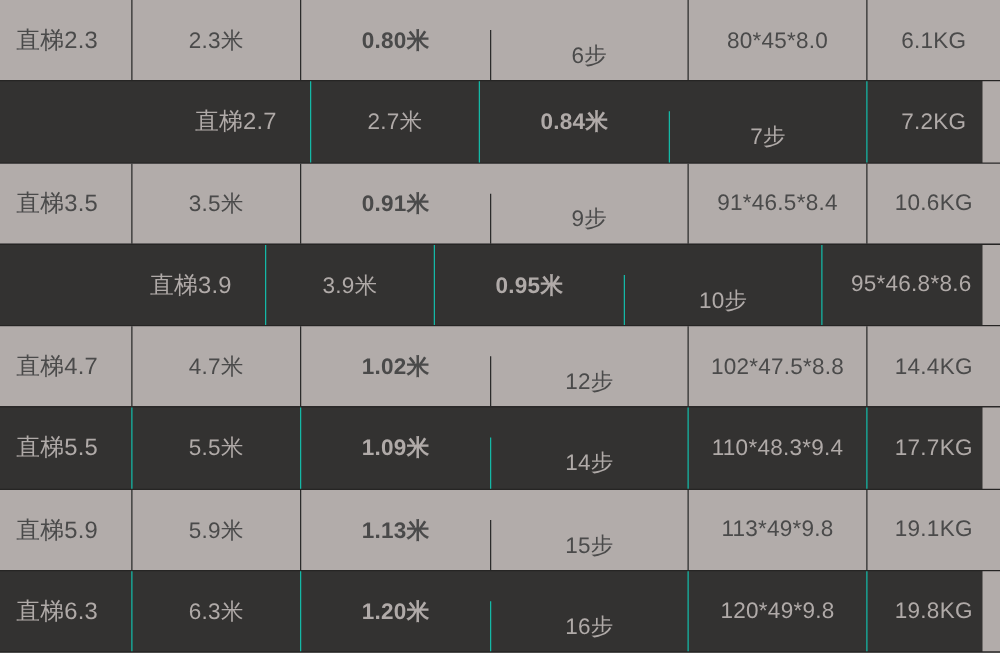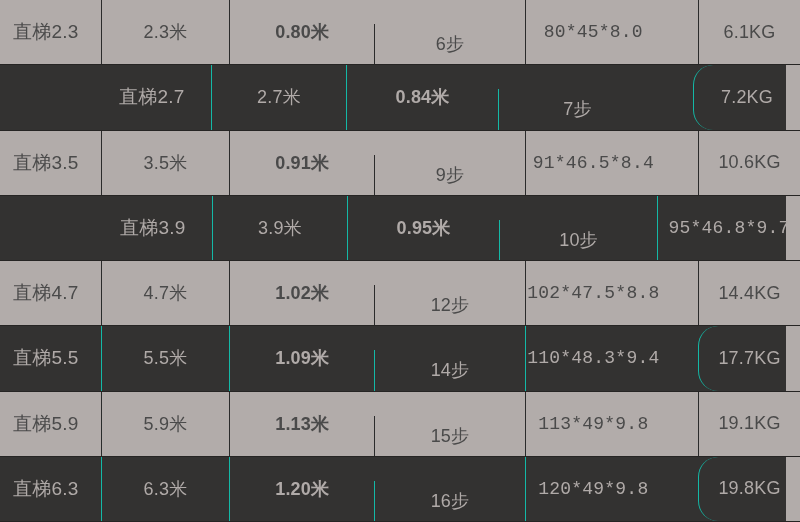--- a/index.html
+++ b/index.html
@@ -69,37 +69,36 @@
     white-space: nowrap;
     position: relative;
     z-index: 1;
   }
 
   
   .col-0 { width: 105px; justify-content: flex-start; padding-left: 13px; font-size: 19px; }
   .col-1 { width: 135px; }
   .col-2 { width: 152px; font-weight: bold; }
   .col-3 { width: 158px; margin-top: 24px; }
-  .col-4 { width: 143px; font-family: Liberation Mono, monospace; }
-  .col-5 { width: 107px; margin-left: 37px; }
+  .col-4 { width: 143px; }
+  .col-5 { width: 107px; }
 
   
   .spec-cell + .spec-cell {
     border-left: 1px solid rgba(30,30,30,0.55);
   }
   .row-dark .spec-cell + .spec-cell {
     border-left: 1px solid #14b8a6;
   }
   .row-light .spec-cell + .spec-cell {
     border-left: 1px solid #2b2b2b;
   }
   
   .row-dark .col-5 {
     width: 107px;
-    border-radius: 20px;
   }
 </style>
 </head>
 <body>
 
 <div id="spec-table">
     <div class="spec-row row-light">
       <div class="spec-cell col-0">直梯2.3</div>
       <div class="spec-cell col-1">2.3米</div>
       <div class="spec-cell col-2">0.80米</div>
@@ -120,21 +119,21 @@
       <div class="spec-cell col-2">0.91米</div>
       <div class="spec-cell col-3">9步</div>
       <div class="spec-cell col-4">91*46.5*8.4</div>
       <div class="spec-cell col-5">10.6KG</div>
     </div>
     <div class="spec-row row-dark">
       <div class="spec-cell col-0">直梯3.9</div>
       <div class="spec-cell col-1">3.9米</div>
       <div class="spec-cell col-2">0.95米</div>
       <div class="spec-cell col-3">10步</div>
-      <div class="spec-cell col-4">95*46.8*9.7</div>
+      <div class="spec-cell col-4">95*46.8*8.6</div>
     </div>
     <div class="spec-row row-light">
       <div class="spec-cell col-0">直梯4.7</div>
       <div class="spec-cell col-1">4.7米</div>
       <div class="spec-cell col-2">1.02米</div>
       <div class="spec-cell col-3">12步</div>
       <div class="spec-cell col-4">102*47.5*8.8</div>
       <div class="spec-cell col-5">14.4KG</div>
     </div>
     <div class="spec-row row-dark">

